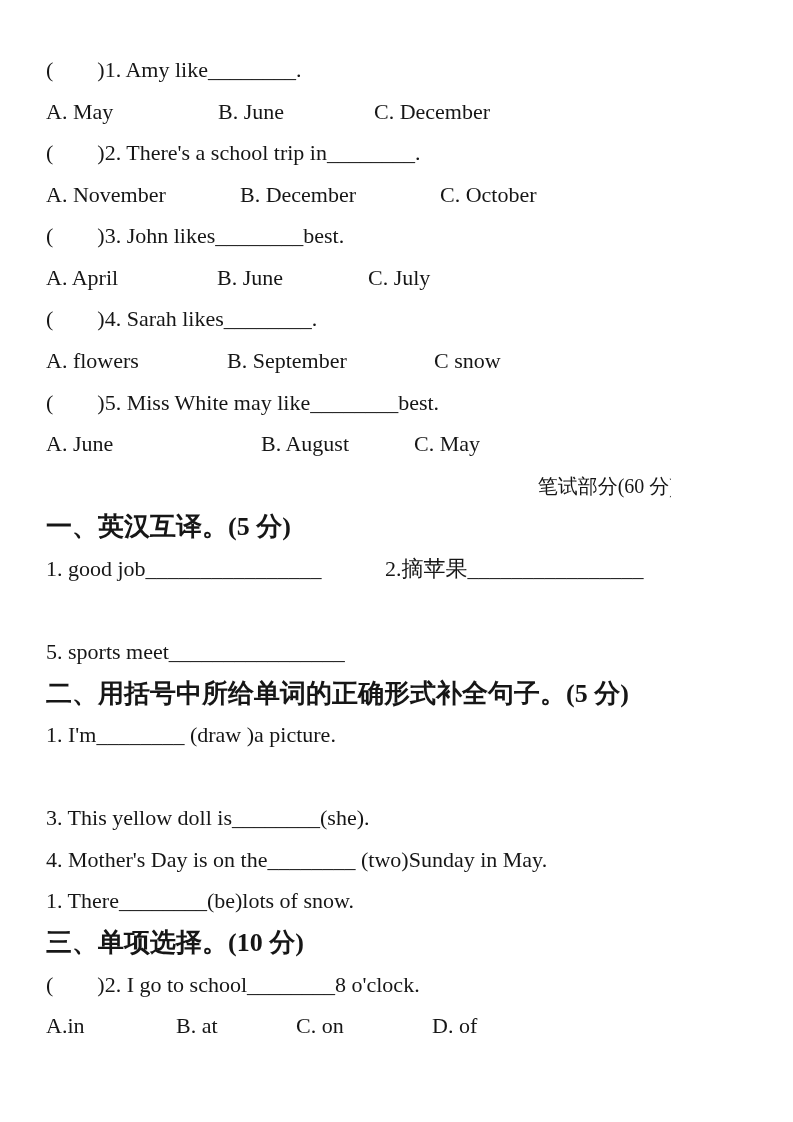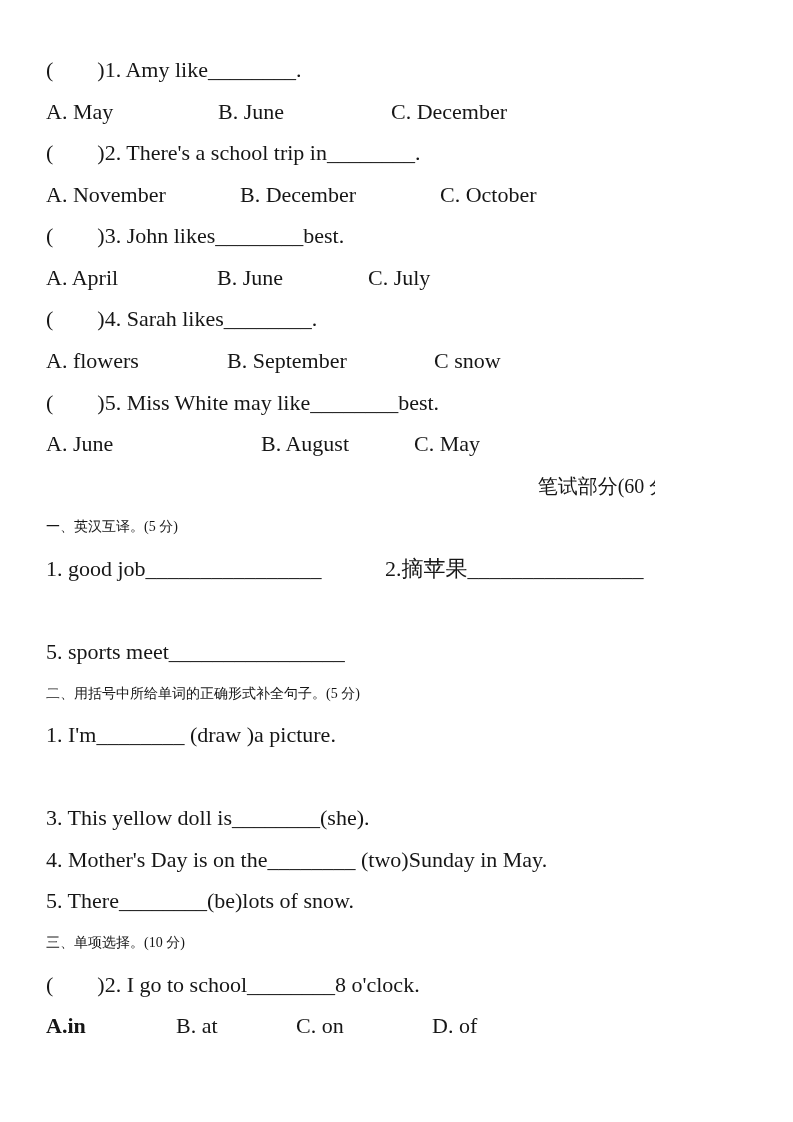--- a/index.html
+++ b/index.html
@@ -9,20 +9,21 @@
   }
   .page {
     position: relative;
     width: 655px;
     height: 1122px;
     background: #ffffff;
     font-family: "Liberation Serif", "DejaVu Serif", serif;
     font-size: 22px;
     color: #161616;
     overflow: hidden;
+    padding-left: 16px;
   }
   .line {
     position: absolute;
     left: 0;
     width: 793px;
     height: 42px;
     line-height: 42px;
     white-space: pre;
   }
   .stem {
@@ -39,29 +40,30 @@
     left: 46px;
     width: 630px;
     height: 42px;
     line-height: 42px;
     text-align: right;
     font-weight: normal;
     font-size: 20px;
     white-space: pre;
   }
   .sec-title {
-    font-size: 14px;
+    font-size: 26px;
+    font-weight: bold;
   }
   
-  .r1-a { left: 46px; }  .r1-b { left: 218px; } .r1-c { left: 391px; text-align: center; }
+  .r1-a { left: 46px; }  .r1-b { left: 218px; } .r1-c { left: 374px; text-align: center; }
   .r2-a { left: 46px; }  .r2-b { left: 240px; } .r2-c { left: 440px; }
   .r3-a { left: 46px; }  .r3-b { left: 217px; } .r3-c { left: 368px; }
   .r4-a { left: 46px; text-align: right; }  .r4-b { left: 227px; } .r4-c { left: 434px; }
   .r5-a { left: 46px; }  .r5-b { left: 213px; margin-left: 48px; } .r5-c { left: 414px; }
-  .r6-a { left: 46px; font-weight: bold; }  .r6-b { left: 176px; } .r6-c { left: 296px; } .r6-d { left: 432px; }
+  .r6-a { left: 46px; }  .r6-b { left: 176px; } .r6-c { left: 296px; } .r6-d { left: 432px; }
   
   .col-left  { left: 46px; }
   .col-right { left: 385px; }
 </style>
 </head>
 <body>
 
 <div class="page">
 
   <div class="line stem" style="top:49px">(        )1. Amy like________.</div>
@@ -107,21 +109,21 @@
     <span class="opt col-right">2.摘苹果________________</span>
   </div>
   <div class="line" style="top:631px">
     <span class="opt col-left">5. sports meet________________</span>
   </div>
 
   <div class="line stem sec-title" style="top:673px">二、用括号中所给单词的正确形式补全句子。(5 分)</div>
   <div class="line stem" style="top:714px">1. I'm________ (draw )a picture.</div>
   <div class="line stem" style="top:797px">3. This yellow doll is________(she).</div>
   <div class="line stem" style="top:839px">4. Mother's Day is on the________ (two)Sunday in May.</div>
-  <div class="line stem" style="top:880px">5. There________(be)lots of snow.</div>
+  <div class="line stem" style="top:880px">1. There________(be)lots of snow.</div>
 
   <div class="line stem sec-title" style="top:922px">三、单项选择。(10 分)</div>
   <div class="line stem" style="top:964px">(        )2. I go to school________8 o'clock.</div>
   <div class="line" style="top:1005px">
     <span class="opt r6-a">A.in</span>
     <span class="opt r6-b">B. at</span>
     <span class="opt r6-c">C. on</span>
     <span class="opt r6-d">D. of</span>
   </div>
 

